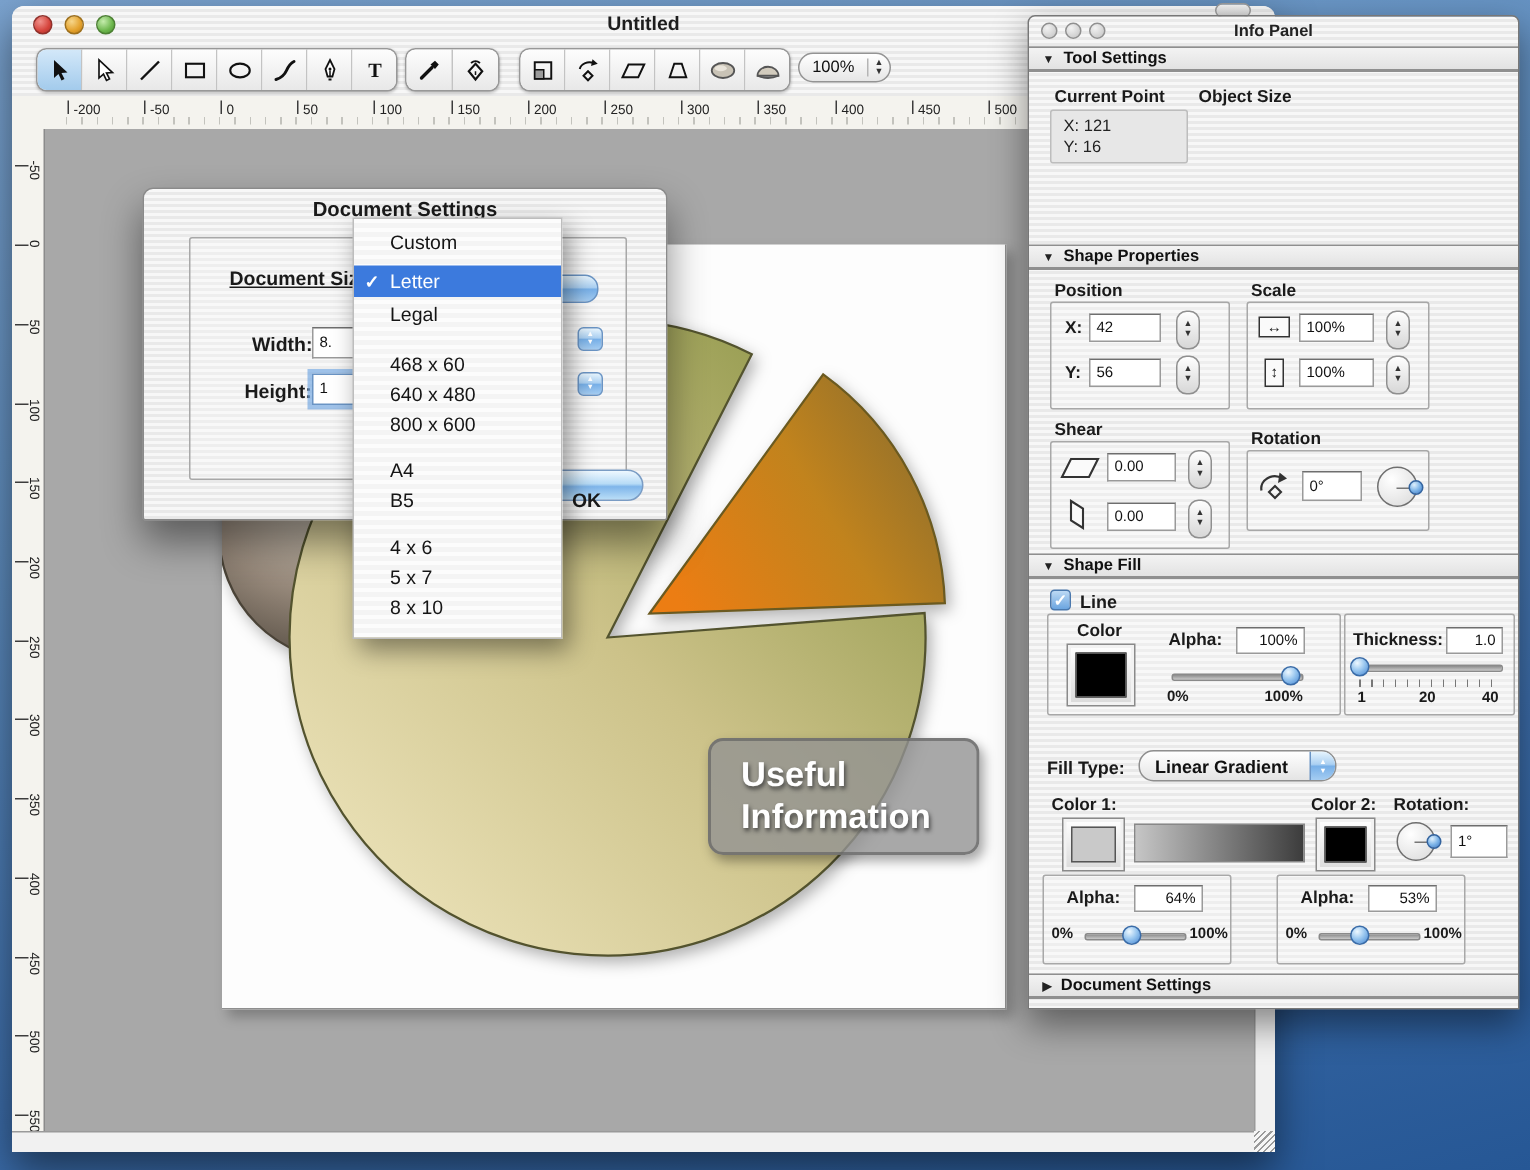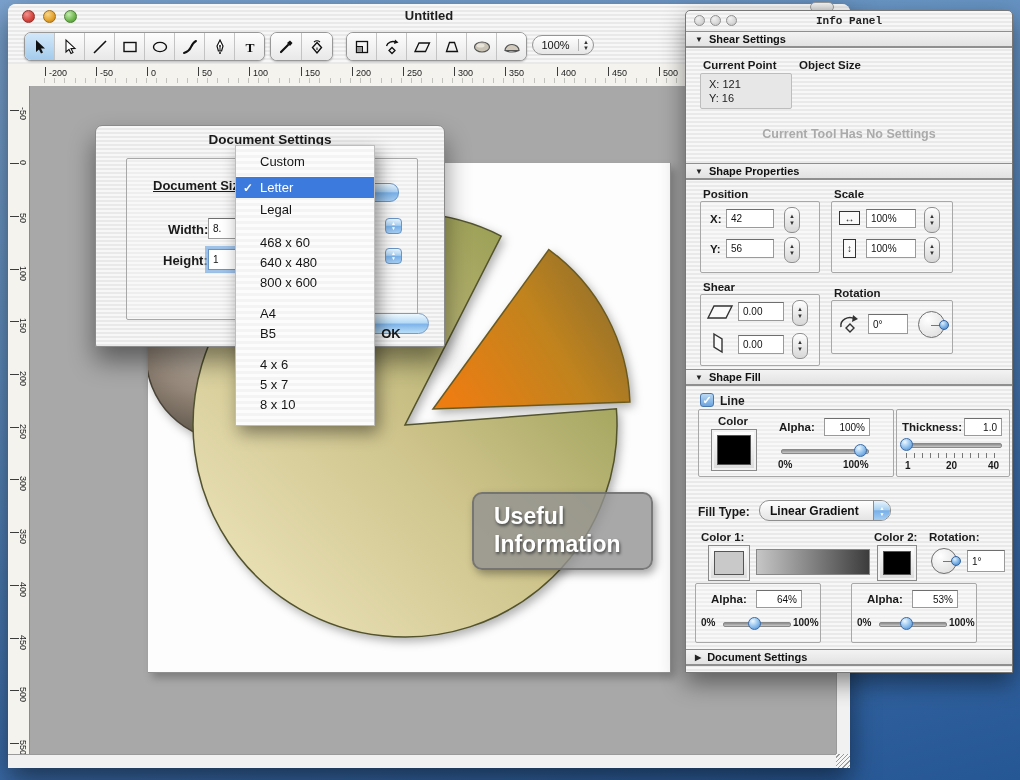--- a/index.html
+++ b/index.html
@@ -353,37 +353,36 @@
     </div>
 </div>
 
 <div class="abs pin" style="left:685px;top:10px;width:328px;height:663px;z-index:20;border:1px solid #777;
             border-radius:5px 5px 0 0;box-shadow:0 10px 24px rgba(0,0,0,.45);box-sizing:border-box;">
 
   <div class="abs" style="left:0;right:0;top:0;height:20px;border-bottom:1px solid #9a9a9a;">
     <div class="circle-btn" style="left:8px;top:4px;"></div>
     <div class="circle-btn" style="left:24px;top:4px;"></div>
     <div class="circle-btn" style="left:40px;top:4px;"></div>
-    <div class="abs" style="left:0;right:0;top:4px;text-align:center;font-size:11px;font-weight:bold;color:#222;font-family:Liberation Mono, monospace;">Info Panel</div>
+    <div class="abs" style="left:0;right:0;top:4px;text-align:center;font-size:11px;font-weight:bold;color:#222;">Info Panel</div>
   </div>
 
   <div class="hdr" style="top:20px;">
     <span class="tri">▼</span>
-    <span>Shear Settings</span>
+    <span>Tool Settings</span>
   </div>
 
   <span class="lbl" style="left:17px;top:48px;">Current Point</span>
   <span class="lbl" style="left:113px;top:48px;">Object Size</span>
 
   <div class="wellbox" style="left:14px;top:62px;width:92px;height:36px;">
     <div><span>X:</span> <span>121</span></div>
     <div><span>Y:</span> <span>16</span></div>
   </div>
 
-  <div class="abs" style="left:0;right:0;top:116px;text-align:center;font-size:12.5px;font-weight:bold;color:#aaa;">Current Tool Has No Settings</div>
 
   <div class="hdr" style="top:152px;">
     <span class="tri">▼</span>
     <span>Shape Properties</span>
   </div>
 
   <span class="lbl" style="left:17px;top:177px;">Position</span>
   <span class="lbl" style="left:148px;top:177px;">Scale</span>
 
   <div class="groupbox" style="left:14px;top:190px;width:118px;height:70px;"></div>

